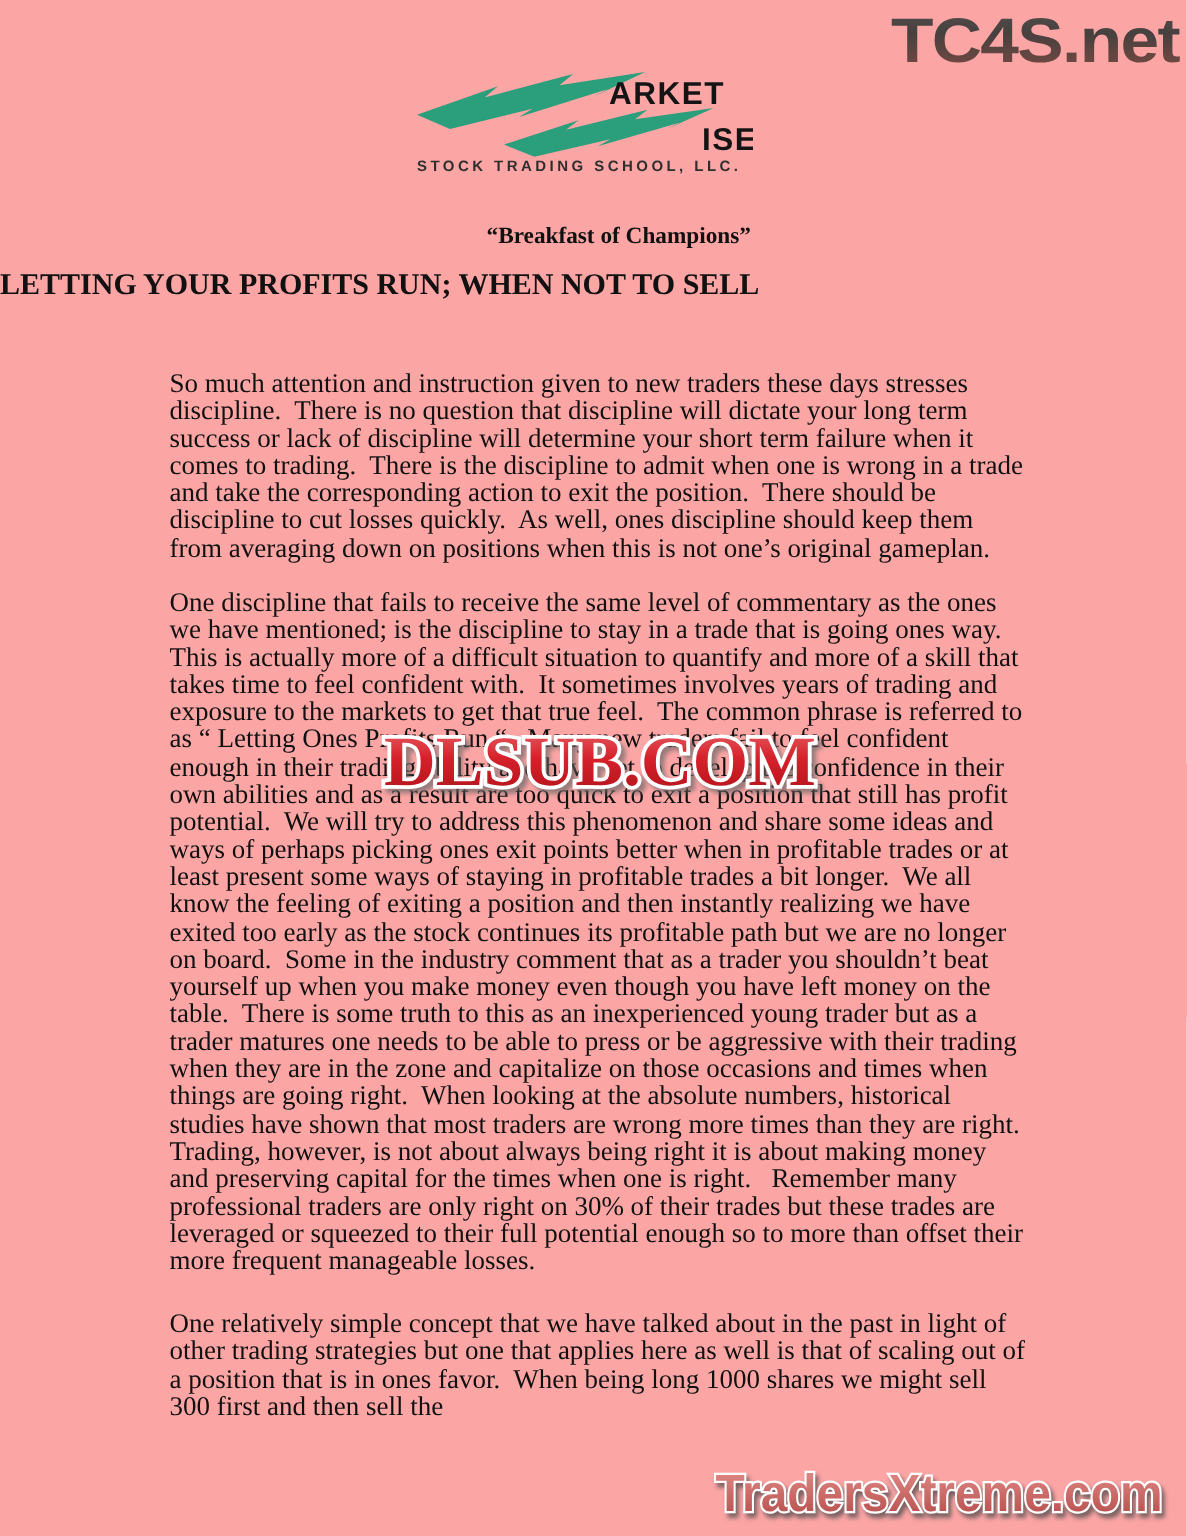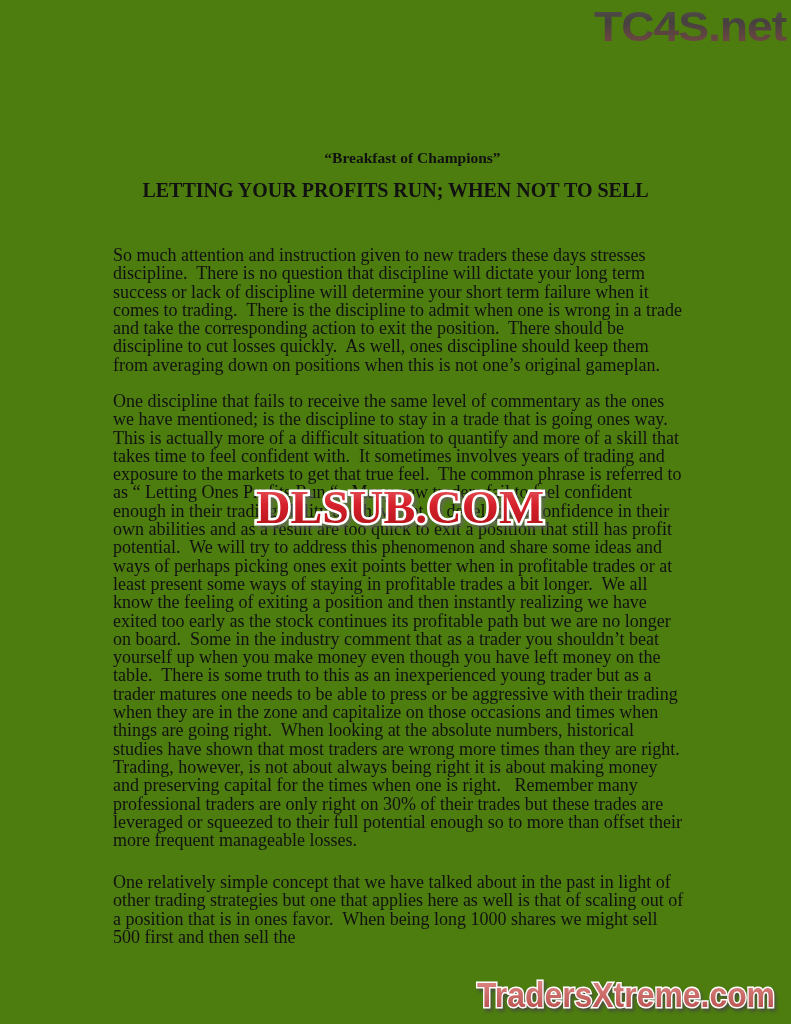--- a/index.html
+++ b/index.html
@@ -1,20 +1,20 @@
 <!DOCTYPE html>
 <html><head>
 <meta charset="utf-8">
 <style>
   html,body{margin:0;padding:0;background:#e8e8e8;}
   .page{
     position:relative;
     width:791px;height:1024px;
     margin:0 auto;
-    background:#4d7c0f;
+    background:#fca5a5;
     overflow:hidden;
     font-family:"Liberation Serif", serif;
     color:#111;
   }
   
   .tc4s{position:absolute;left:590px;top:2px;width:200px;height:46px;}
   .tc4s text{
     font-family:"Liberation Sans", sans-serif;
     font-weight:bold;font-size:42px;letter-spacing:-1px;
   }
@@ -28,21 +28,21 @@
     font-family:"Liberation Sans", sans-serif;
     font-weight:bold;font-size:10px;fill:#2e2e2e;
   }
   
   .header-quote{
     position:absolute;left:17px;top:149px;width:791px;
     text-align:center;font-weight:bold;font-size:15.5px;
   }
   .page-title{
     position:absolute;left:0;top:179px;width:791px;margin:0;
-    text-align:center;font-weight:bold;font-size:20px;
+    text-align:left;font-weight:bold;font-size:20px;
   }
   
   .para{
     position:absolute;left:113px;width:575px;margin:0;
     font-size:18px;line-height:18.3px;
     white-space:pre-wrap;
   }
   .p1{top:246px;}
   .p2{top:392px;font-weight:normal;}
   .p3{top:819px;}
@@ -77,27 +77,40 @@
     <defs>
       <linearGradient id="g-tc4s" x1="0" y1="0" x2="0" y2="1">
         <stop offset="0%" stop-color="#56514f"></stop>
         <stop offset="40%" stop-color="#46403f"></stop>
         <stop offset="100%" stop-color="#7d4a42"></stop>
       </linearGradient>
     </defs>
     <text x="100" y="39" text-anchor="middle" fill="url(#g-tc4s)" textLength="192" lengthAdjust="spacingAndGlyphs">TC4S.net</text>
   </svg>
 
+  <div class="logo">
+    <svg viewBox="0 0 230 82" width="230" height="82">
+      <g transform="translate(6,8) scale(1,0.68)">
+        <polygon points="0,42 54,14 45,25 104,2 95,13 152,0 118,24 127,17 68,44 77,36 22,56" fill="#2b9e7c"></polygon>
+      </g>
+      <text class="brand" x="134" y="29">ARKET</text>
+      <g transform="translate(64,32) scale(0.92,0.58)">
+        <polygon points="0,42 54,14 45,25 104,2 95,13 152,0 118,24 127,17 68,44 77,36 22,56" fill="#2b9e7c"></polygon>
+      </g>
+      <text class="brand" x="196" y="60">ISE</text>
+      <text class="tagline" x="113" y="74" text-anchor="middle" textLength="214" lengthAdjust="spacing">STOCK TRADING SCHOOL, LLC.</text>
+    </svg>
+  </div>
 
   <div class="header-quote">“Breakfast of Champions”</div>
   <h1 class="page-title">LETTING YOUR PROFITS RUN; WHEN NOT TO SELL</h1>
 
   <p class="para p1">So much attention and instruction given to new traders these days stresses discipline.  There is no question that discipline will dictate your long term success or lack of discipline will determine your short term failure when it comes to trading.  There is the discipline to admit when one is wrong in a trade and take the corresponding action to exit the position.  There should be discipline to cut losses quickly.  As well, ones discipline should keep them from averaging down on positions when this is not one’s original gameplan.</p>
   <p class="para p2">One discipline that fails to receive the same level of commentary as the ones we have mentioned; is the discipline to stay in a trade that is going ones way.  This is actually more of a difficult situation to quantify and more of a skill that takes time to feel confident with.  It sometimes involves years of trading and exposure to the markets to get that true feel.  The common phrase is referred to as “ Letting Ones Profits Run “.  Many new traders fail to feel confident enough in their trading ability and have yet to develop the confidence in their own abilities and as a result are too quick to exit a position that still has profit potential.  We will try to address this phenomenon and share some ideas and ways of perhaps picking ones exit points better when in profitable trades or at least present some ways of staying in profitable trades a bit longer.  We all know the feeling of exiting a position and then instantly realizing we have exited too early as the stock continues its profitable path but we are no longer on board.  Some in the industry comment that as a trader you shouldn’t beat yourself up when you make money even though you have left money on the table.  There is some truth to this as an inexperienced young trader but as a trader matures one needs to be able to press or be aggressive with their trading when they are in the zone and capitalize on those occasions and times when things are going right.  When looking at the absolute numbers, historical studies have shown that most traders are wrong more times than they are right.  Trading, however, is not about always being right it is about making money and preserving capital for the times when one is right.   Remember many professional traders are only right on 30% of their trades but these trades are leveraged or squeezed to their full potential enough so to more than offset their more frequent manageable losses.</p>
-  <p class="para p4">One relatively simple concept that we have talked about in the past in light of other trading strategies but one that applies here as well is that of scaling out of a position that is in ones favor.  When being long 1000 shares we might sell 500 first and then sell the</p>
+  <p class="para p4">One relatively simple concept that we have talked about in the past in light of other trading strategies but one that applies here as well is that of scaling out of a position that is in ones favor.  When being long 1000 shares we might sell 300 first and then sell the</p>
 
   <svg class="dlsub" viewBox="0 0 304 62">
     <defs>
       <linearGradient id="g-dlsub" x1="0" y1="0" x2="0" y2="1">
         <stop offset="0%" stop-color="#e9666b"></stop>
         <stop offset="45%" stop-color="#d6212b"></stop>
         <stop offset="100%" stop-color="#ae1118"></stop>
       </linearGradient>
     </defs>
     <text x="152" y="46" text-anchor="middle" fill="url(#g-dlsub)" textLength="288" lengthAdjust="spacingAndGlyphs">DLSUB.COM</text>

